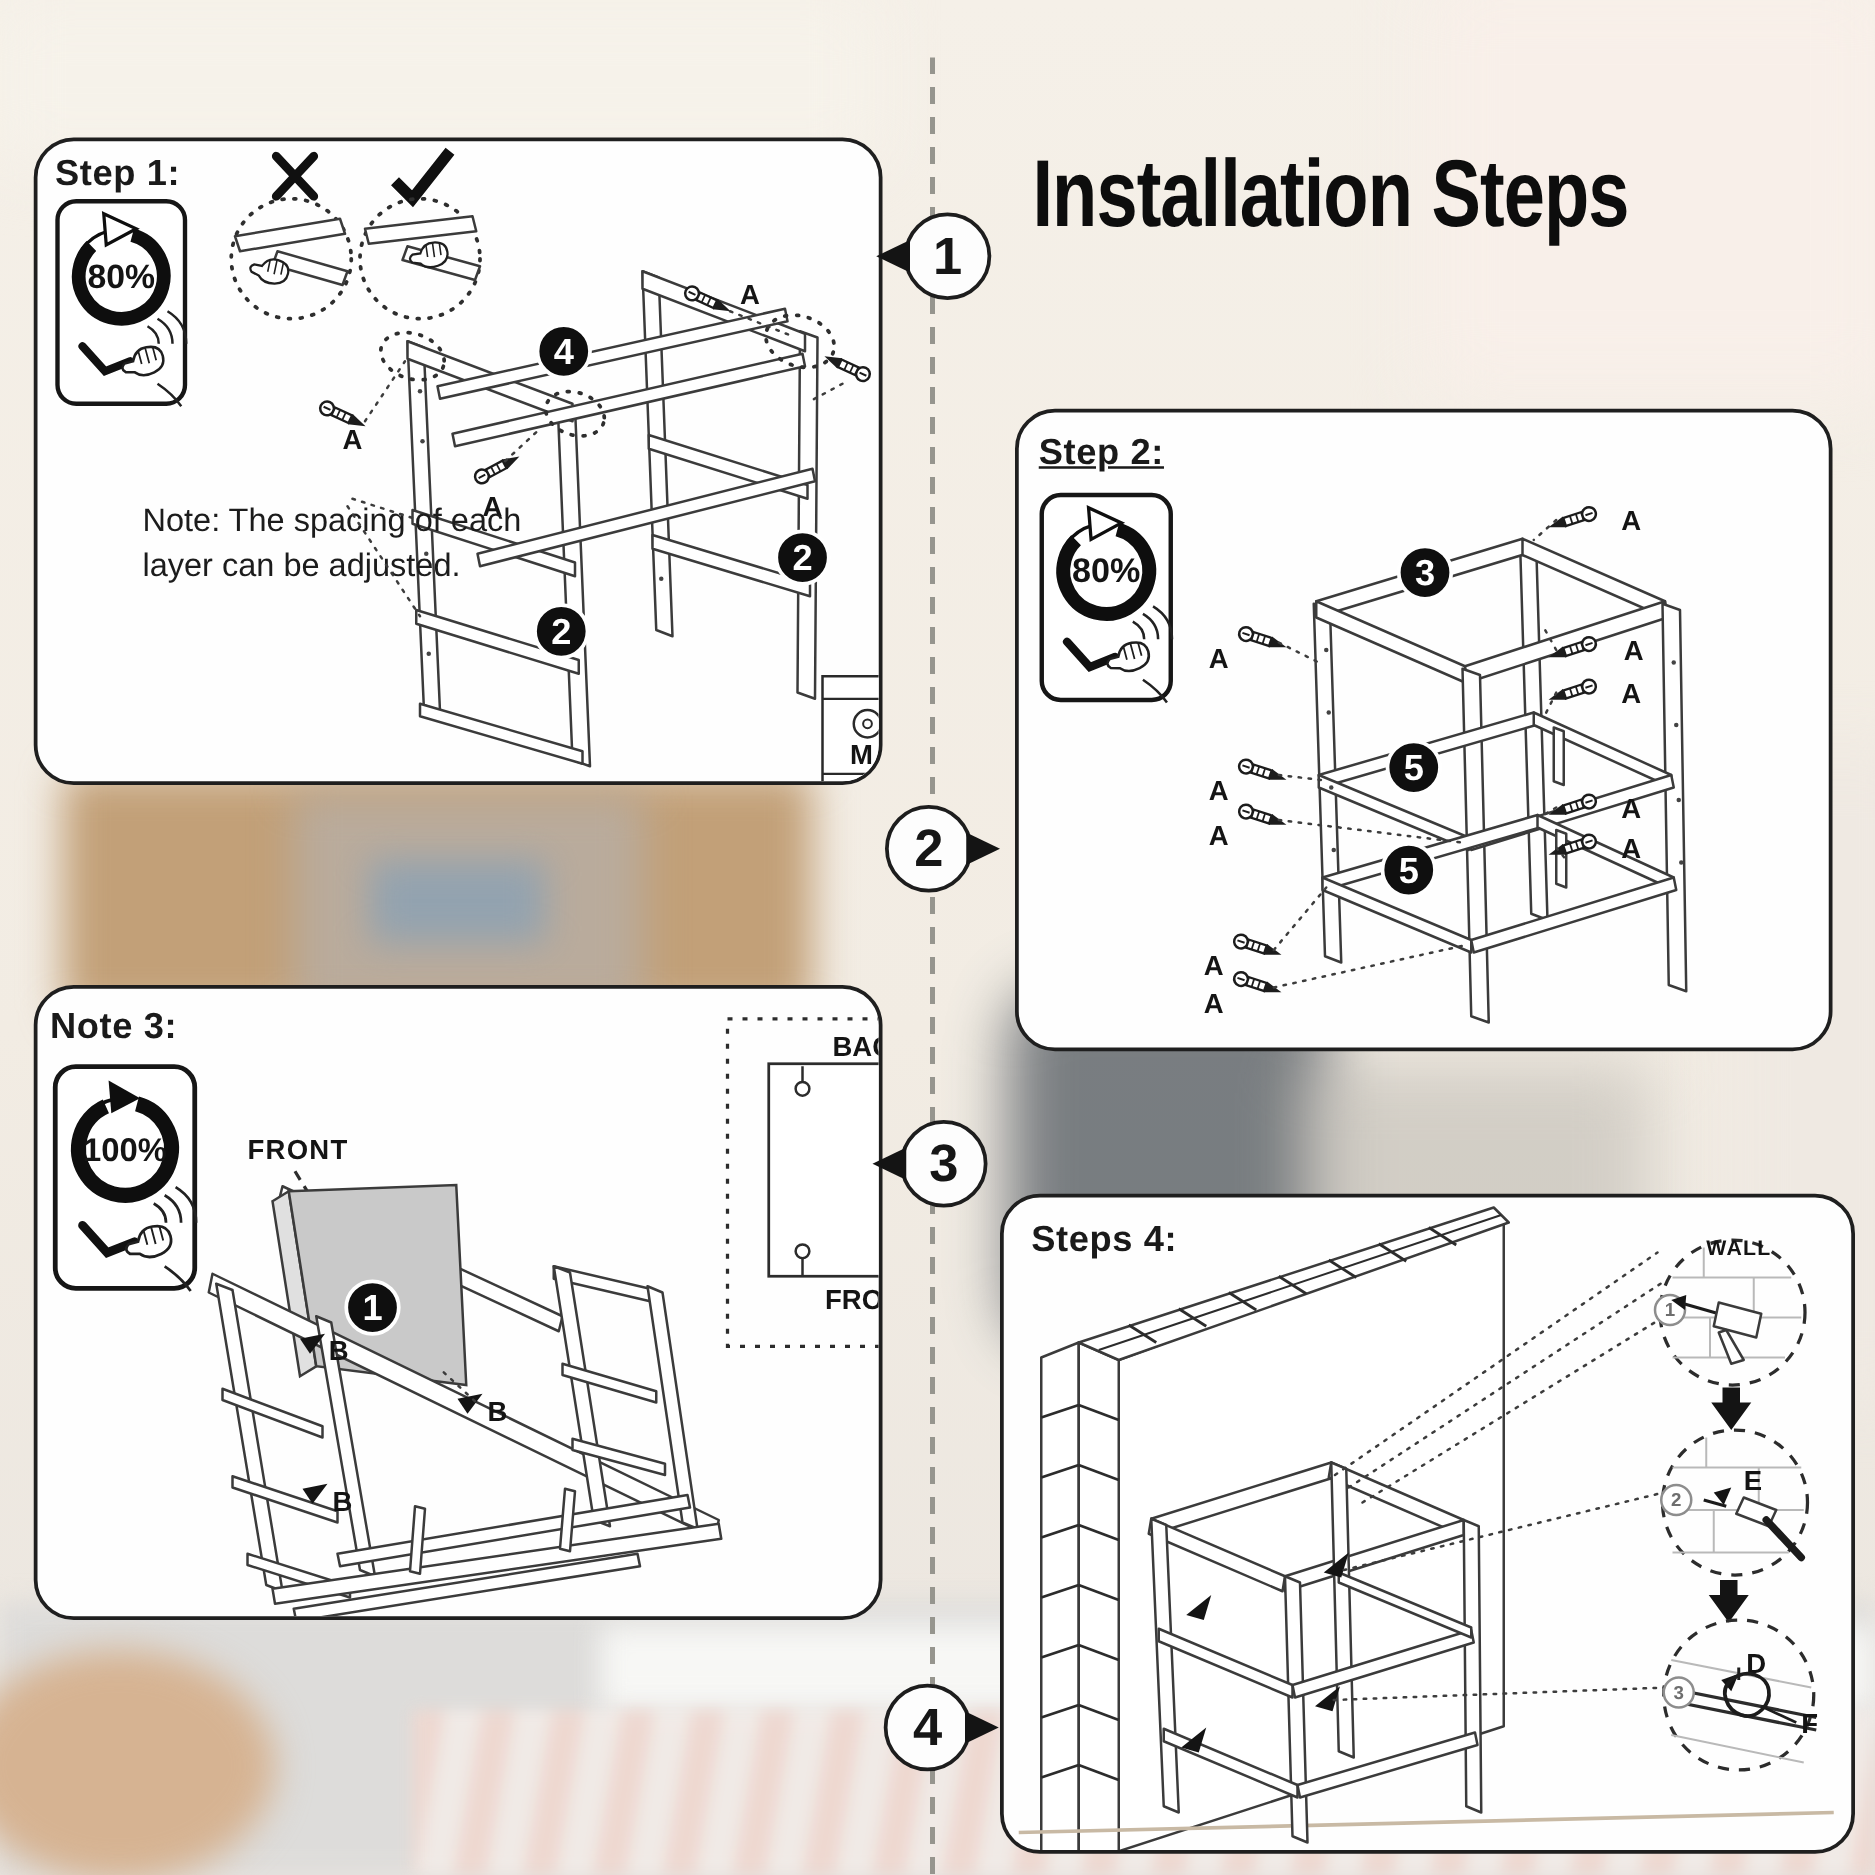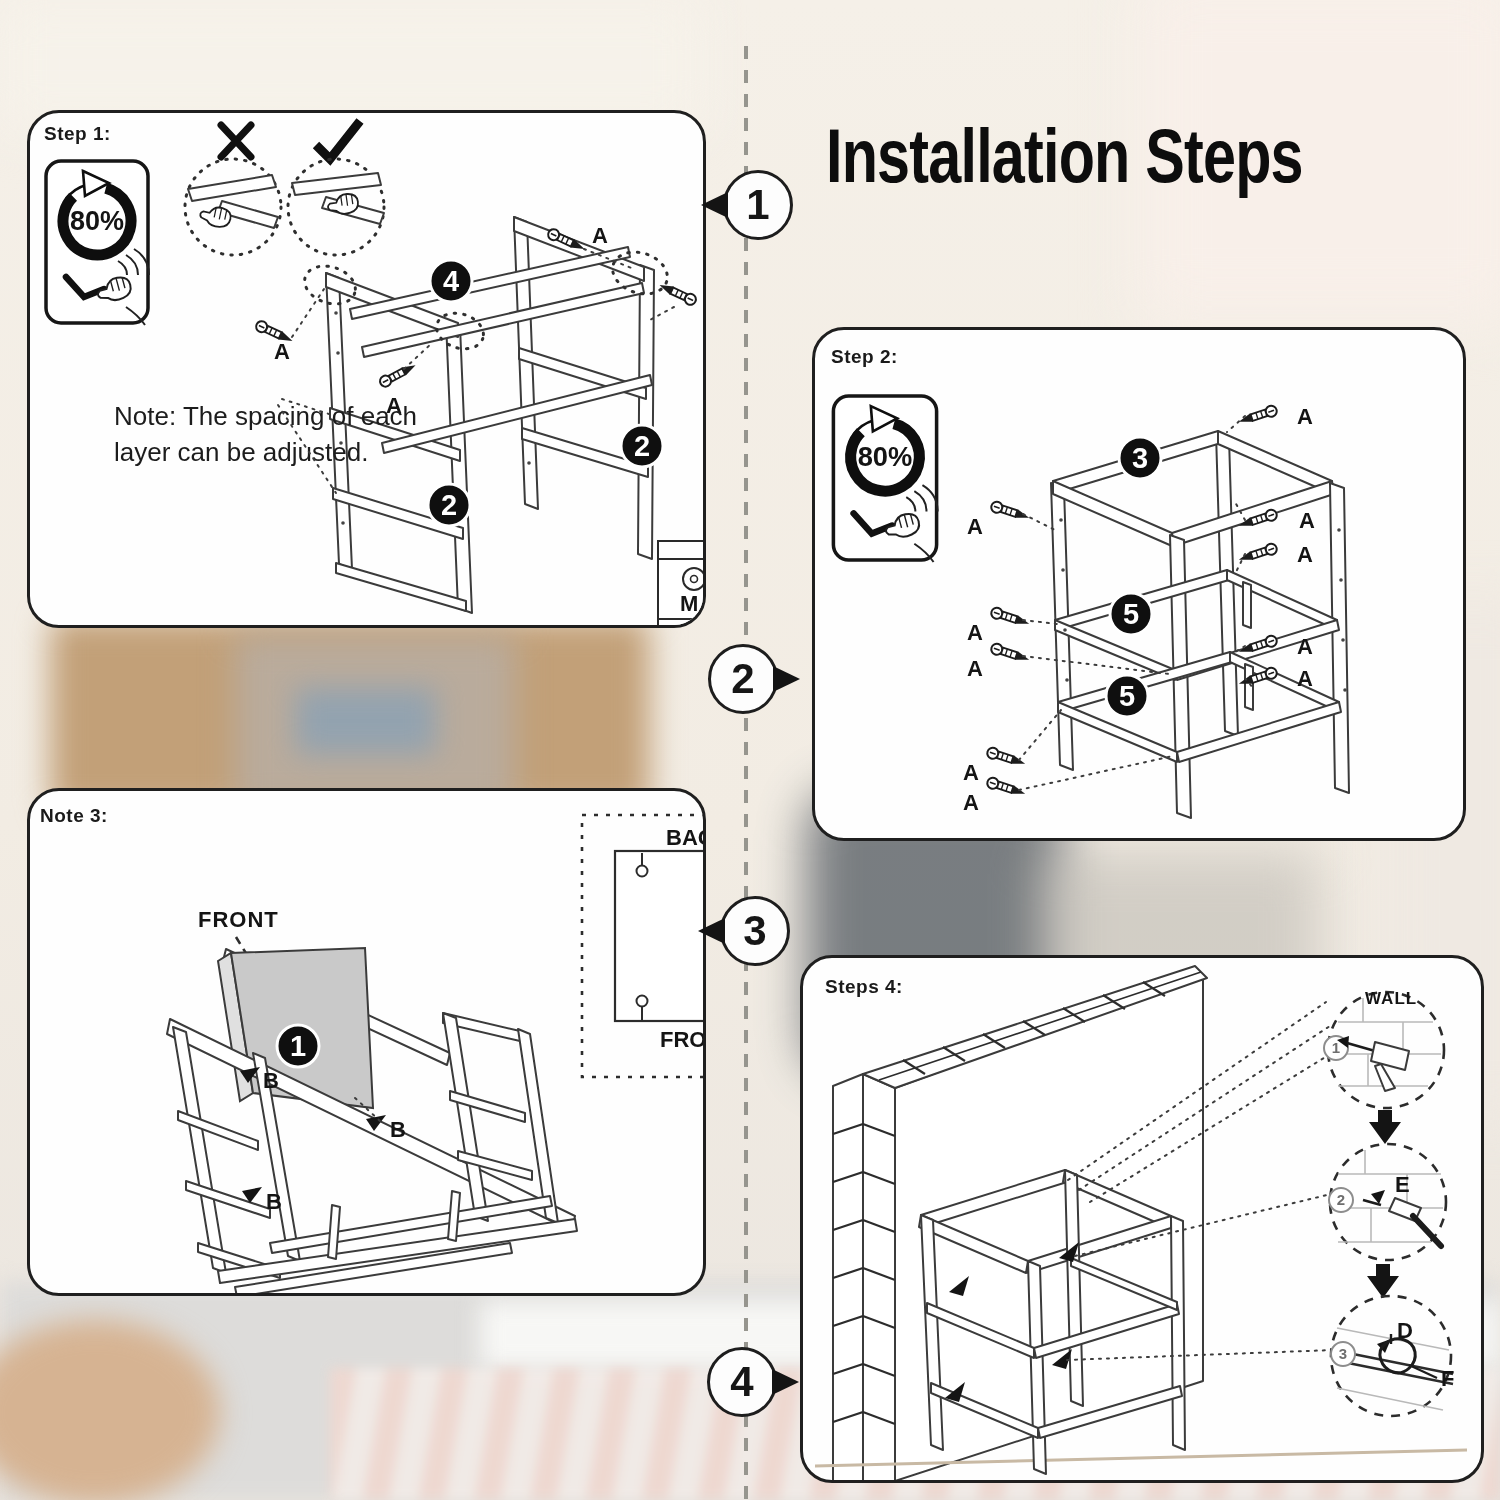--- a/index.html
+++ b/index.html
@@ -2,21 +2,21 @@
 <html><head>
 <meta charset="utf-8">
 <style>
   html,body{margin:0;padding:0;}
   .canvas{position:relative;width:1500px;height:1500px;overflow:hidden;
           background:linear-gradient(180deg,#f5f0e8 0%,#f2ece3 55%,#eae5df 100%);
           font-family:"Liberation Sans",sans-serif;}
   .blob{position:absolute;}
   
   .panel{position:absolute;background:#fefefe;border:3px solid #1f1f1f;border-radius:32px;overflow:hidden;}
-  .steplab{position:absolute;font-size:19px;font-weight:700;color:#1a1a1a;letter-spacing:.5px;z-index:5;}
+  .steplab{position:absolute;font-size:29px;font-weight:700;color:#1a1a1a;letter-spacing:.5px;z-index:5;}
   .diagram{position:absolute;left:0;top:0;}
   
   .title{position:absolute;left:826px;top:112px;font-size:76px;font-weight:800;color:#0d0d0d;
          white-space:nowrap;transform:scaleX(.78);transform-origin:left top;letter-spacing:-1px;}
   
   .divider{position:absolute;left:744px;top:46px;width:4px;height:1454px;
            background:repeating-linear-gradient(180deg,#96958e 0 13px,transparent 13px 24px);}
   .marker{position:absolute;width:64px;height:64px;background:#fdfdfd;border:3px solid #1d1d1d;
           border-radius:50%;display:flex;align-items:center;justify-content:center;z-index:6;}
   .marker .num{font-size:42px;font-weight:700;color:#161616;line-height:1;}
@@ -213,21 +213,21 @@
         <line x1="628" y1="446" x2="714" y2="446" stroke="#2a2a2a" stroke-width="1.8"></line>
         <line x1="628" y1="506" x2="714" y2="506" stroke="#2a2a2a" stroke-width="1.8"></line>
         <circle cx="664" cy="466" r="11" fill="#fff" stroke="#2a2a2a" stroke-width="2"></circle>
         <circle cx="664" cy="466" r="3.5" fill="none" stroke="#2a2a2a" stroke-width="1.6"></circle>
         <text class="lbl" x="650" y="498">M</text>
       </g>
     </svg>
   </div>
 
   <div class="panel" style="left:812px;top:327px;width:648px;height:508px;">
-    <div class="steplab" style="left:16px;top:16px;">Step 2:</div>
+    <div class="steplab" style="left:16px;top:16px;text-decoration:underline;">Step 2:</div>
 
     <div class="torqbox" style="left:14px;top:62px;width:112px;height:172px;">
       <svg viewBox="0 0 110 170" width="112" height="172">
         <rect x="4" y="4" width="102" height="162" rx="15" fill="#fff" stroke="#161616" stroke-width="3.5"></rect>
         <circle cx="55" cy="64" r="34" fill="none" stroke="#0e0e0e" stroke-width="11" stroke-dasharray="178 36" transform="rotate(285 55 64)"></circle>
         <path d="M24 42 A38 38 0 0 1 44 28" fill="none" stroke="#0e0e0e" stroke-width="2.6"></path>
         <polygon points="41,14 67,26 43,39" fill="#fff" stroke="#0e0e0e" stroke-width="2.6"></polygon>
         <text x="55" y="73" text-anchor="middle" class="torq-val">80%</text>
         <path d="M24 120 L42 140 L62 132" stroke="#111" stroke-width="6.5" fill="none" stroke-linecap="round"></path>
         <use href="#handg" transform="translate(64,130) rotate(-15)"></use>
@@ -332,20 +332,33 @@
         <use href="#screwg" transform="translate(460,342) rotate(162)"></use>
         <text class="lbl" x="482" y="356">A</text>
         <line class="dot" x1="430" y1="348" x2="438" y2="358"></line>
       </g>
     </svg>
   </div>
 
   <div class="panel" style="left:27px;top:788px;width:673px;height:502px;">
     <div class="steplab" style="left:10px;top:14px;">Note 3:</div>
 
+    <div class="torqbox" style="left:8px;top:58px;width:124px;height:186px;">
+      <svg viewBox="0 0 110 170" width="124" height="186">
+        <rect x="4" y="4" width="102" height="162" rx="15" fill="#fff" stroke="#161616" stroke-width="3.5"></rect>
+        <circle cx="55" cy="64" r="34" fill="none" stroke="#0e0e0e" stroke-width="11" stroke-dasharray="190 24" transform="rotate(285 55 64)"></circle>
+        <path d="M28 38 A38 38 0 0 1 46 28" fill="none" stroke="#0e0e0e" stroke-width="2.6"></path>
+        <polygon points="43,14 66,27 45,38" fill="#0e0e0e"></polygon>
+        <text x="55" y="73" text-anchor="middle" class="torq-val" style="font-size:24px">100%</text>
+        <path d="M24 120 L42 140 L62 132" stroke="#111" stroke-width="6.5" fill="none" stroke-linecap="round"></path>
+        <use href="#handg" transform="translate(64,130) rotate(-15)"></use>
+        <path d="M76 104 q9 5 9 14 M84 98 q12 7 12 20 M92 92 q15 9 15 26" fill="none" stroke="#222" stroke-width="2"></path>
+        <path d="M84 150 Q96 158 103 168" fill="none" stroke="#222" stroke-width="2"></path>
+      </svg>
+    </div>
 
     <svg class="diagram" width="673" height="502" viewBox="0 0 673 502">
 
       <g>
         <text class="lbl" x="168" y="136" style="letter-spacing:1px">FRONT</text>
         <line class="dashl" x1="206" y1="146" x2="228" y2="182"></line>
         <polygon points="222,176 240,200 216,194" fill="#141414"></polygon>
       </g>
 
       <polygon class="bar" points="196,158 420,262 417,274 193,170"></polygon>

